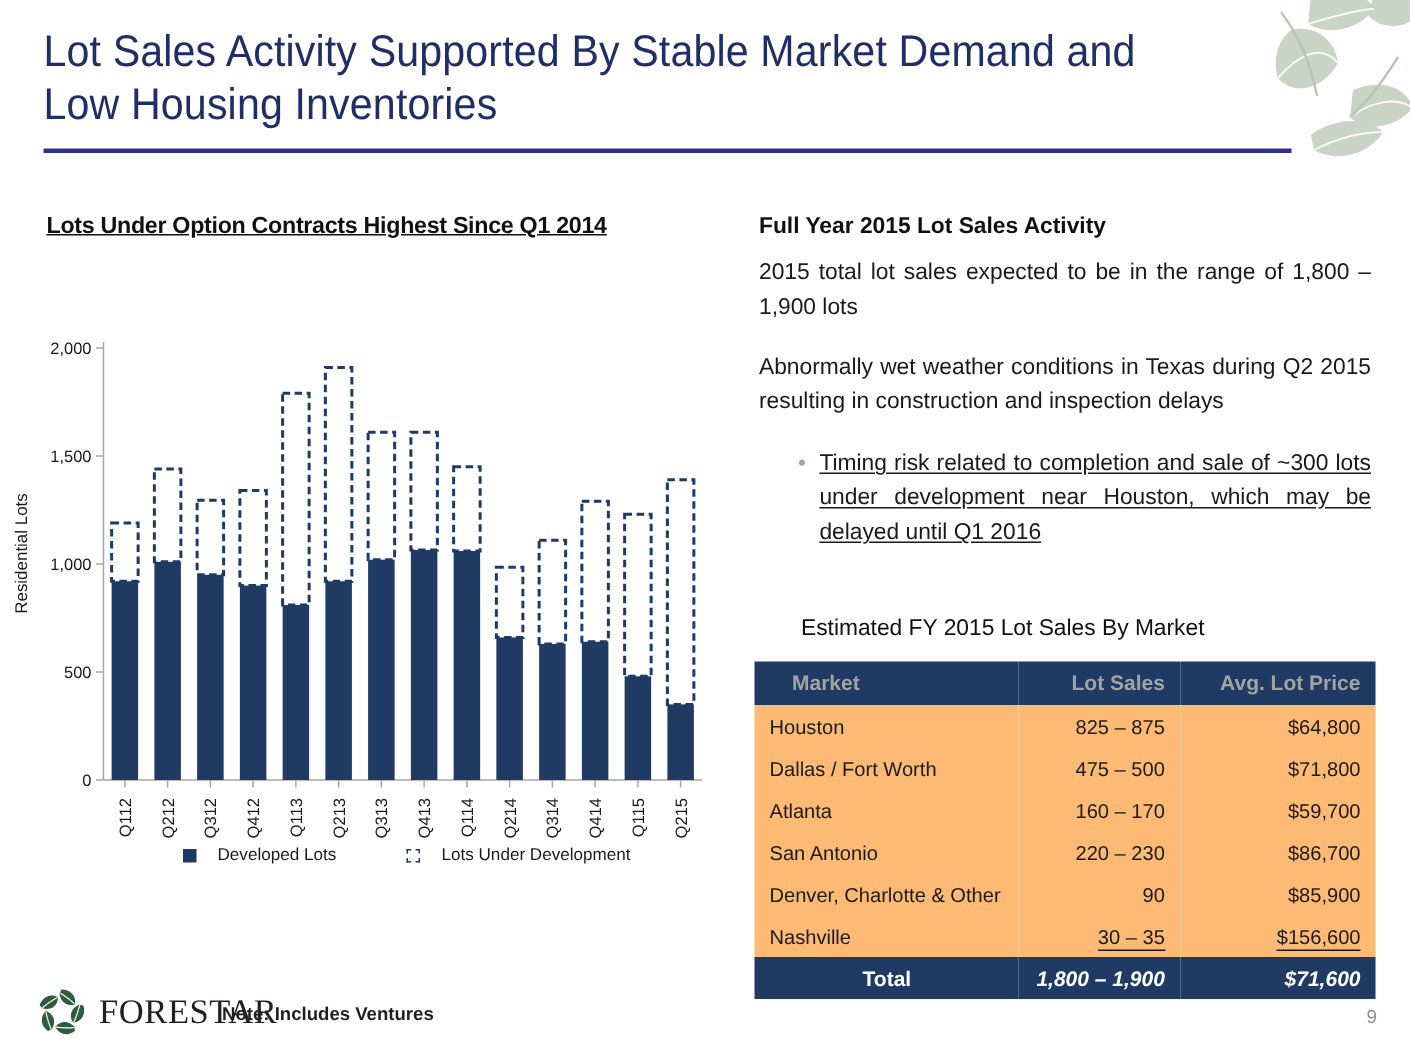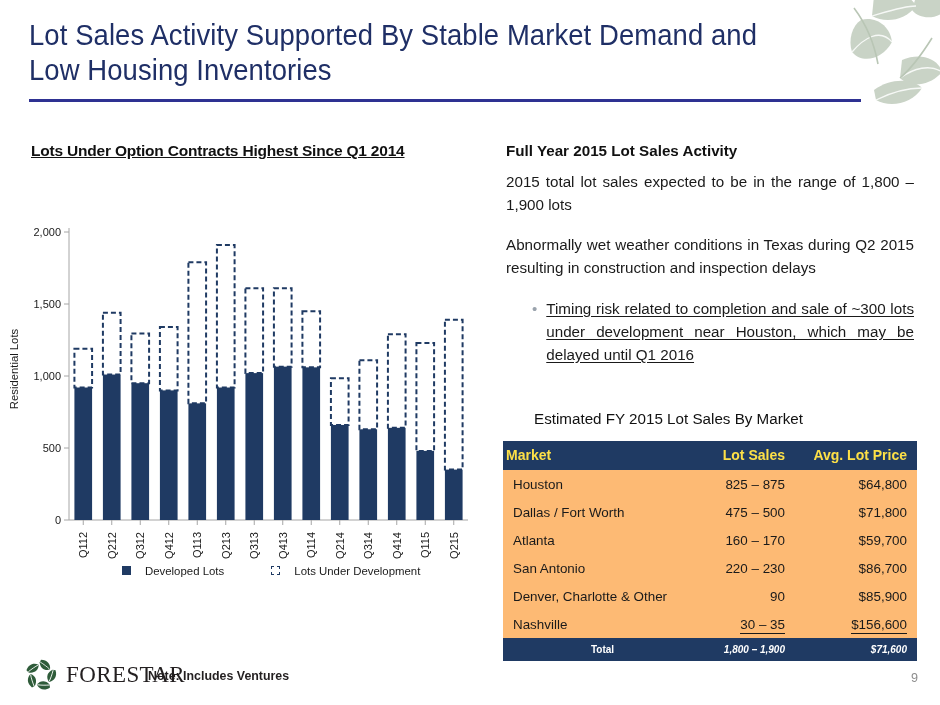--- a/index.html
+++ b/index.html
@@ -54,33 +54,33 @@
   
   #table-title{
     position:absolute;left:534px;top:410px;width:380px;
     font-size:15.2px;font-weight:normal;color:#111;
   }
   #market-table{
     position:absolute;left:503px;top:441px;width:414px;
     border-collapse:collapse;font-size:13.4px;color:#1a1a1a;
   }
   #market-table th{
-    background:#1f3a63;color:#fde047;font-weight:bold;font-size:14px;
-    padding:6px 10px 7px 3px;text-align:left;margin-left:48px;
+    background:#1f3a63;color:#a3a3a3;font-weight:bold;font-size:14px;
+    padding:6px 10px 7px 25px;text-align:left;margin-left:48px;
   }
   #market-table th.num{text-align:right;}
   #market-table tbody td{
     background:#fdba74;padding:6.5px 10px;text-align:left;
   }
   #market-table tbody td.num{text-align:right;}
   #market-table tbody tr.subtotal td.num span{
     border-bottom:1px solid #1a1a1a;padding-bottom:1px;
   }
   #market-table tfoot td{
-    background:#1f3a63;color:#ffffff;font-weight:bold;font-size:10px;
+    background:#1f3a63;color:#ffffff;font-weight:bold;font-size:14px;
     padding:6px 10px;text-align:center;
   }
   #market-table tfoot td.num{text-align:right;font-style:italic;}
   
   #footer-logo{position:absolute;left:23px;top:657px;display:flex;align-items:center;gap:7px;}
   #logo-mark{width:36px;height:36px;}
   #logo-word{
     font-family:"Liberation Serif", serif;font-size:23px;color:#231f20;
     letter-spacing:.4px;
   }

